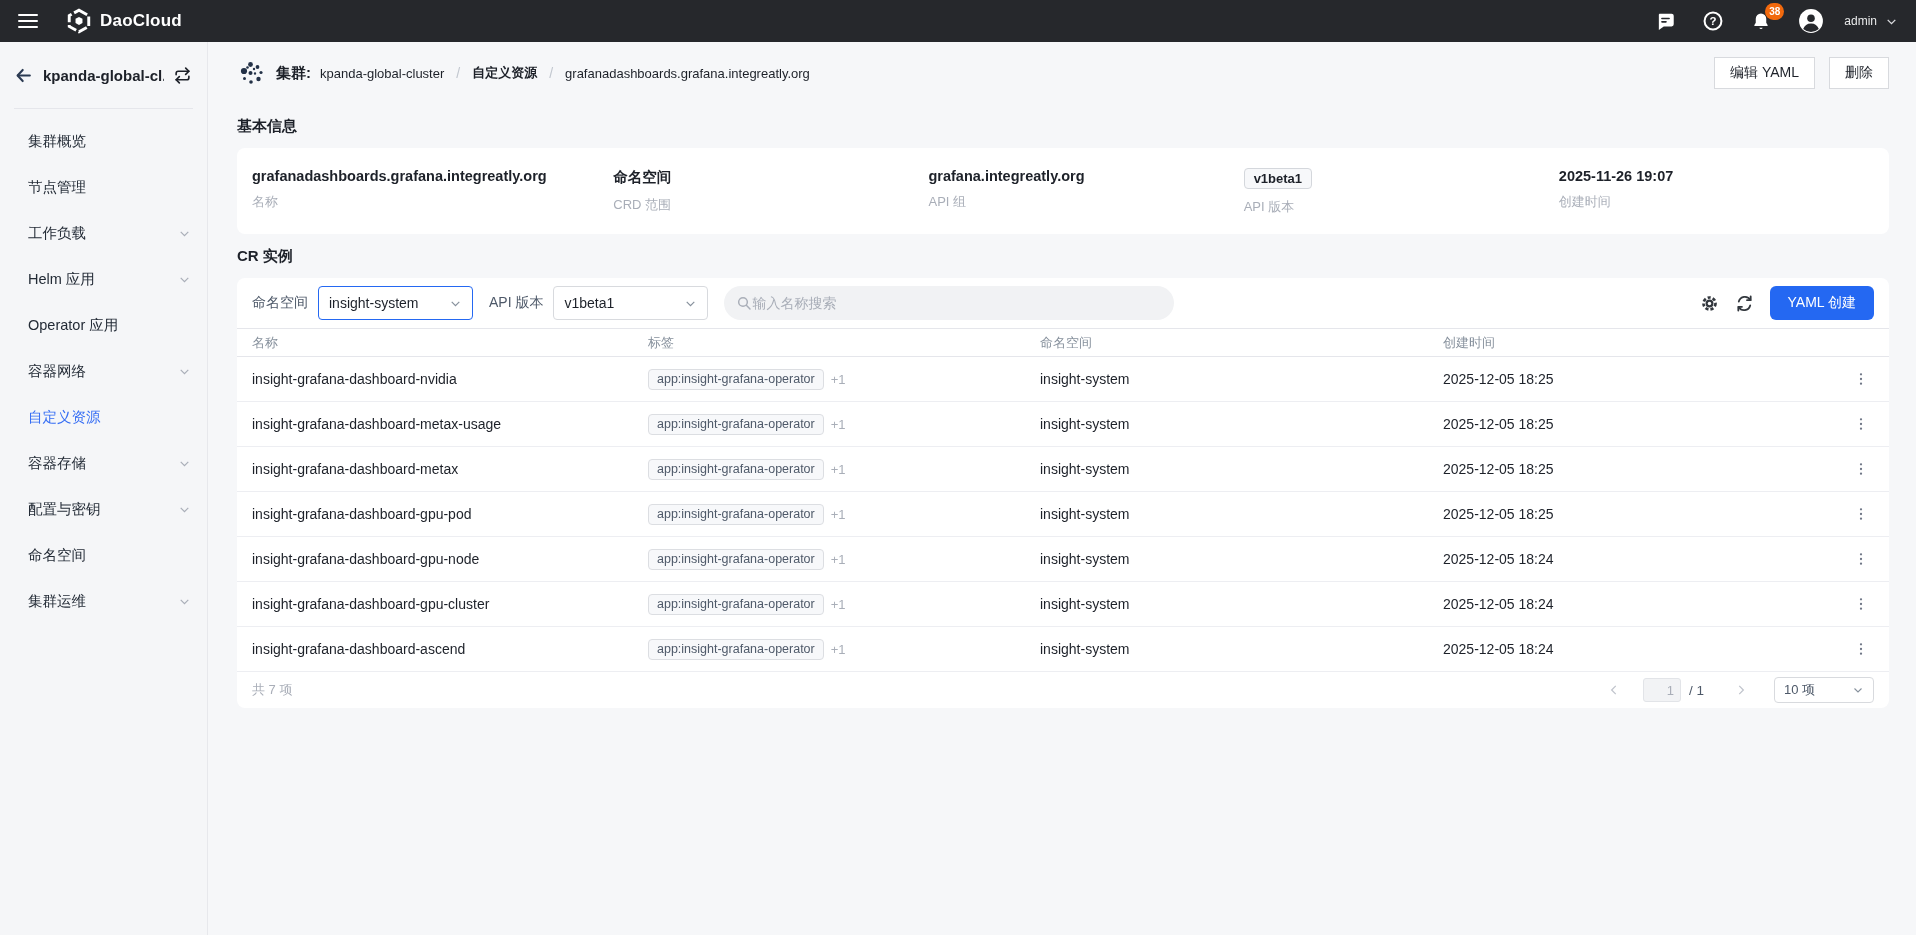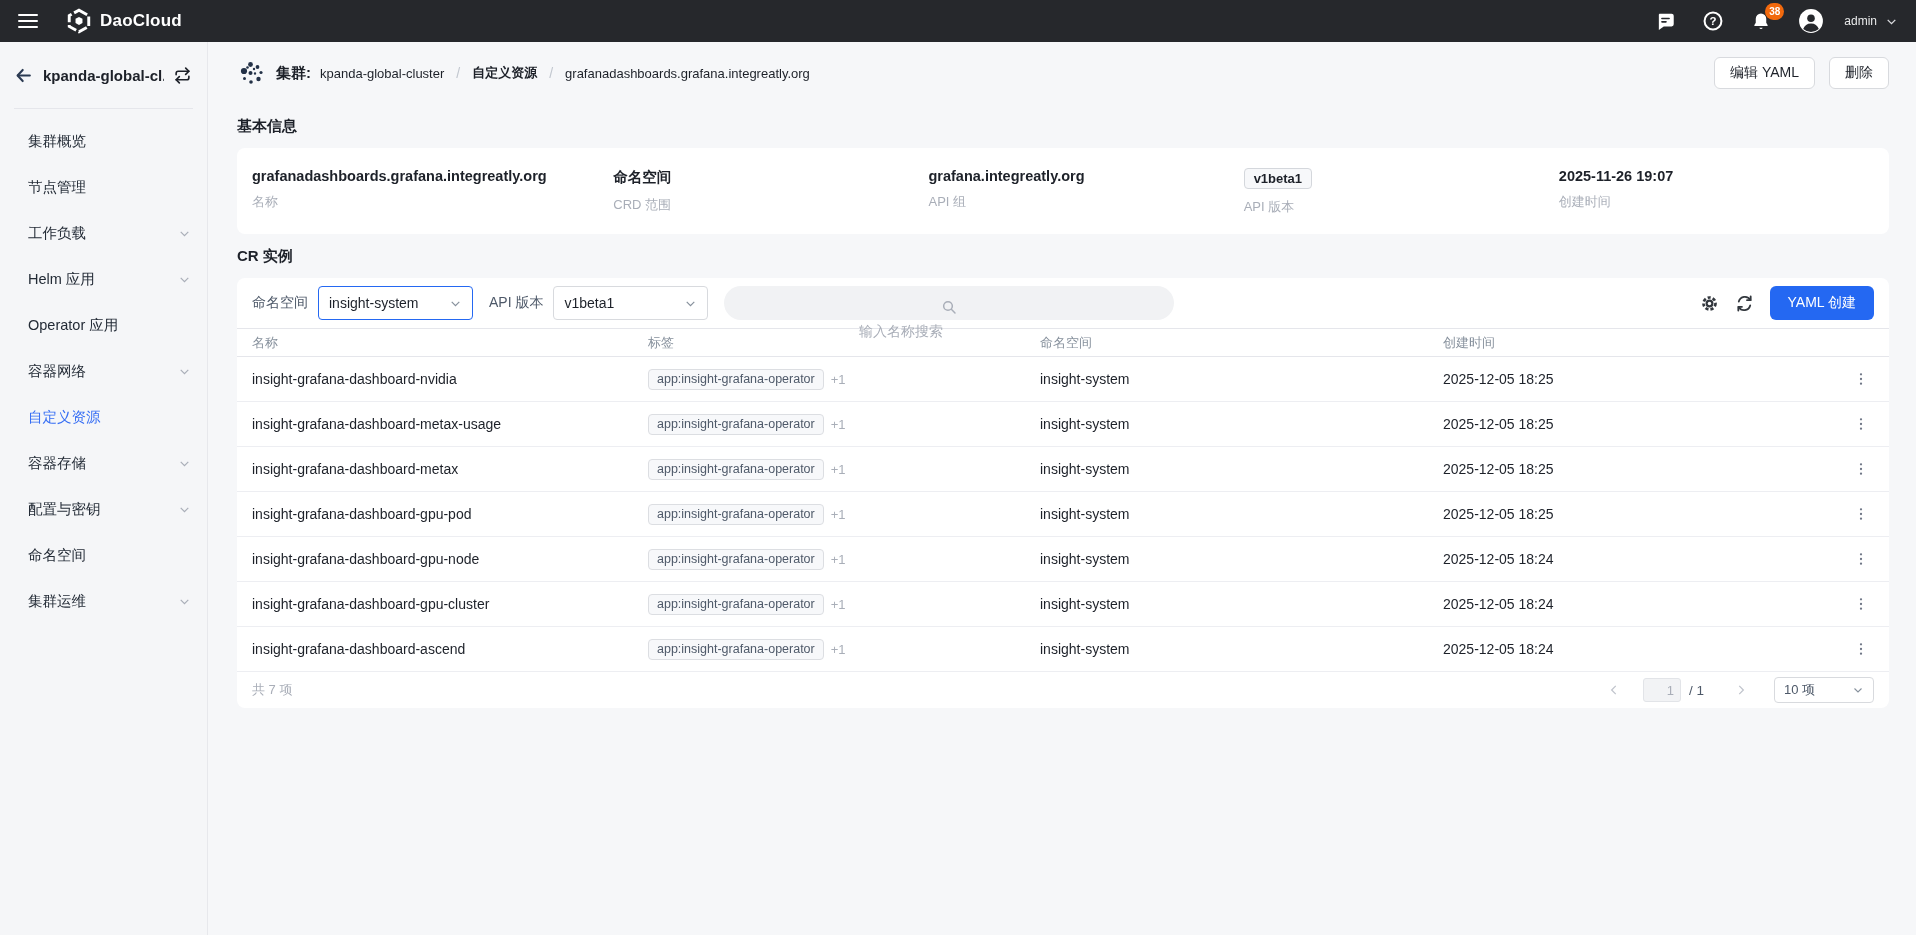--- a/index.html
+++ b/index.html
@@ -48,21 +48,21 @@
   .page-head { height:62px; display:flex; align-items:center; }
   .crumb { display:flex; align-items:center; gap:9px;justify-content:space-between; }
   .crumb-icon { display:flex; }
   .crumb-cluster { font-size:15px; font-weight:bold; }
   .crumb-item { font-size:13px; color:#1d2129; cursor:pointer; }
   .crumb-item.bold { font-weight:bold; }
   .crumb-sep { color:#c2c7cf; font-size:14px; padding:0 3px; }
   .head-actions { margin-left:auto; display:flex; gap:14px; }
   .btn-plain {
     height:32px; padding:0 15px; background:#fff; border:1px solid #d8dade;
-    border-radius:6px; font-size:14px; color:#1d2129; cursor:pointer;
+    border-radius:0; font-size:14px; color:#1d2129; cursor:pointer;
     display:flex; align-items:center; font-family:inherit;
   }
   .section-title { font-size:15px; font-weight:bold; margin:13px 0 12px; }
   
   .card { background:#fff; border-radius:8px; }
   .info-card { display:flex; padding:20px 15px 18px; }
   .info-field { width:20.5%; }
   .info-field:first-child { width:23.5%; }
   .info-value { font-size:14.5px; font-weight:bold; color:#1d2129; }
   .info-value.badge-tag {
@@ -76,21 +76,21 @@
   .tb-label { font-size:14px; color:#4e5969; margin-right:10px; }
   .select {
     width:155px; height:34px; background:#fff; border:1px solid #d8dade; border-radius:4px;
     display:flex; align-items:center; padding:0 10px; cursor:pointer; font-size:14px; color:#1d2129;
   }
   .select.focused { border-color:#2468f2; }
   .select .sel-chevron { margin-left:auto; color:#86909c; display:flex; }
   .sel-gap { width:16px; }
   .search-box {
     width:450px; height:34px; background:#f1f2f4; border-radius:17px; margin-left:16px;
-    display:flex; align-items:center; padding:13px 12px; gap:8px;flex-direction:column;
+    display:flex; align-items:center; padding:13px 12px; 
   }
   .search-box svg { color:#a9aeb8; flex:0 0 auto; }
   .search-input {
     border:none; outline:none; background:transparent; flex:1; font-size:14px;
     color:#1d2129; font-family:inherit;
   }
   .search-input::placeholder { color:#a9aeb8; }
   .toolbar-right { margin-left:auto; display:flex; align-items:center; gap:16px; }
   .icon-btn { color:#33383e; cursor:pointer; display:flex; }
   .btn-primary {

